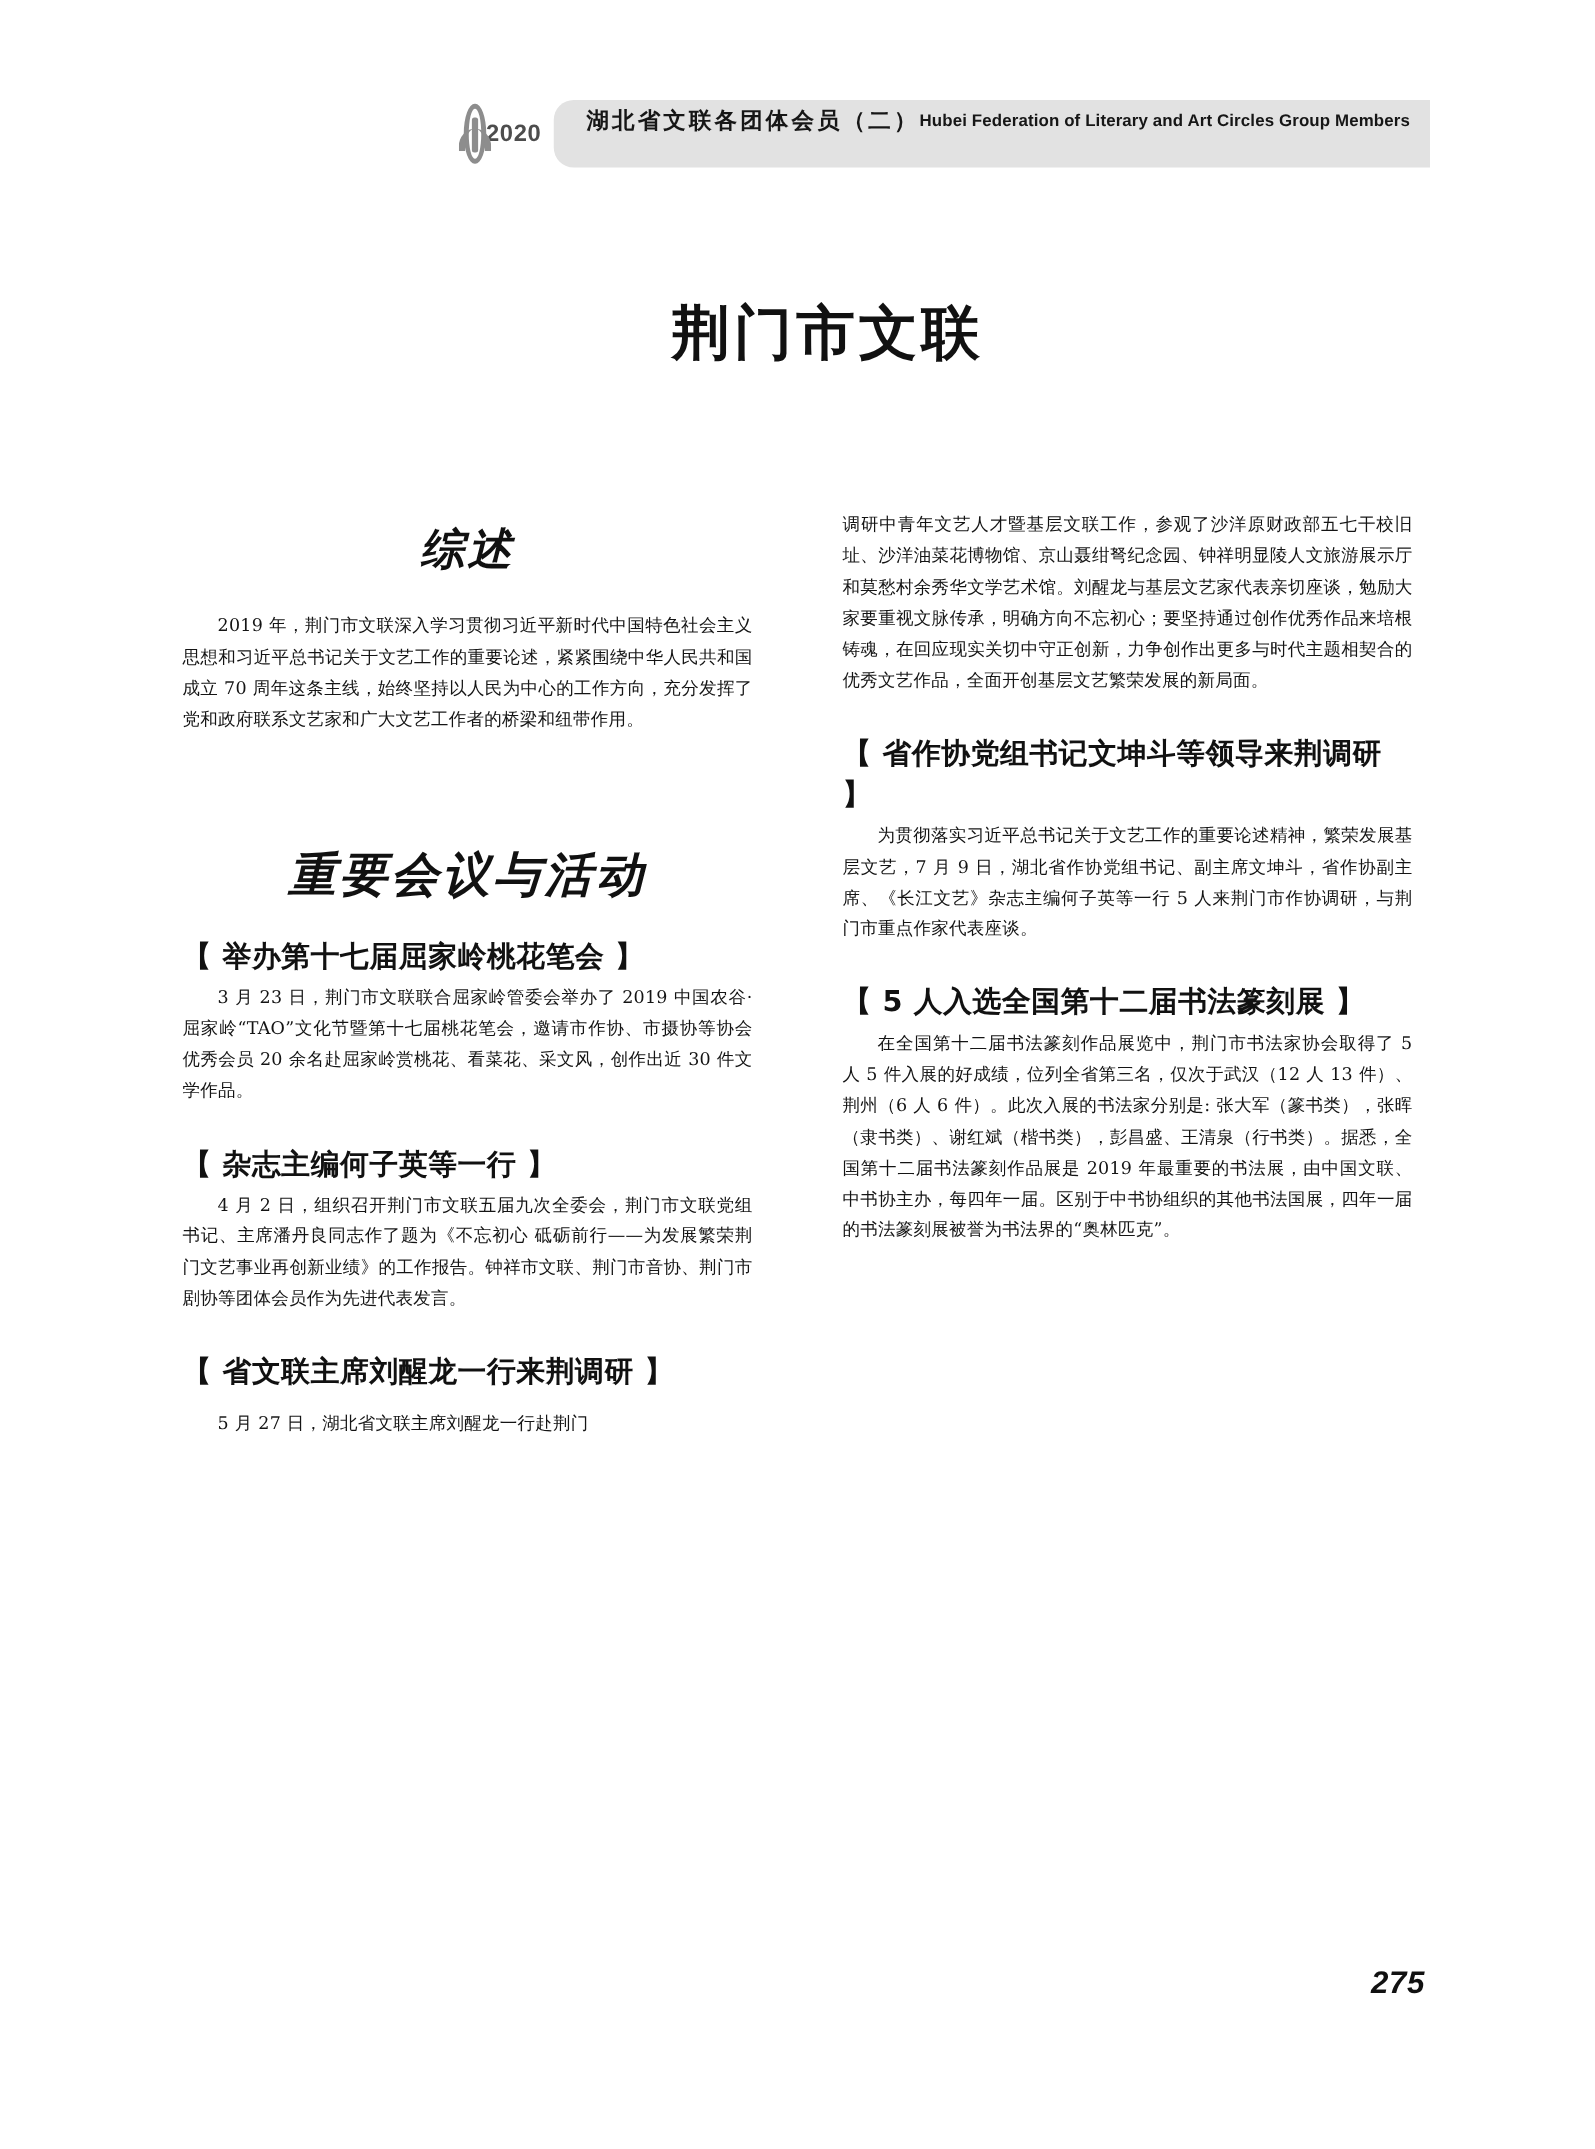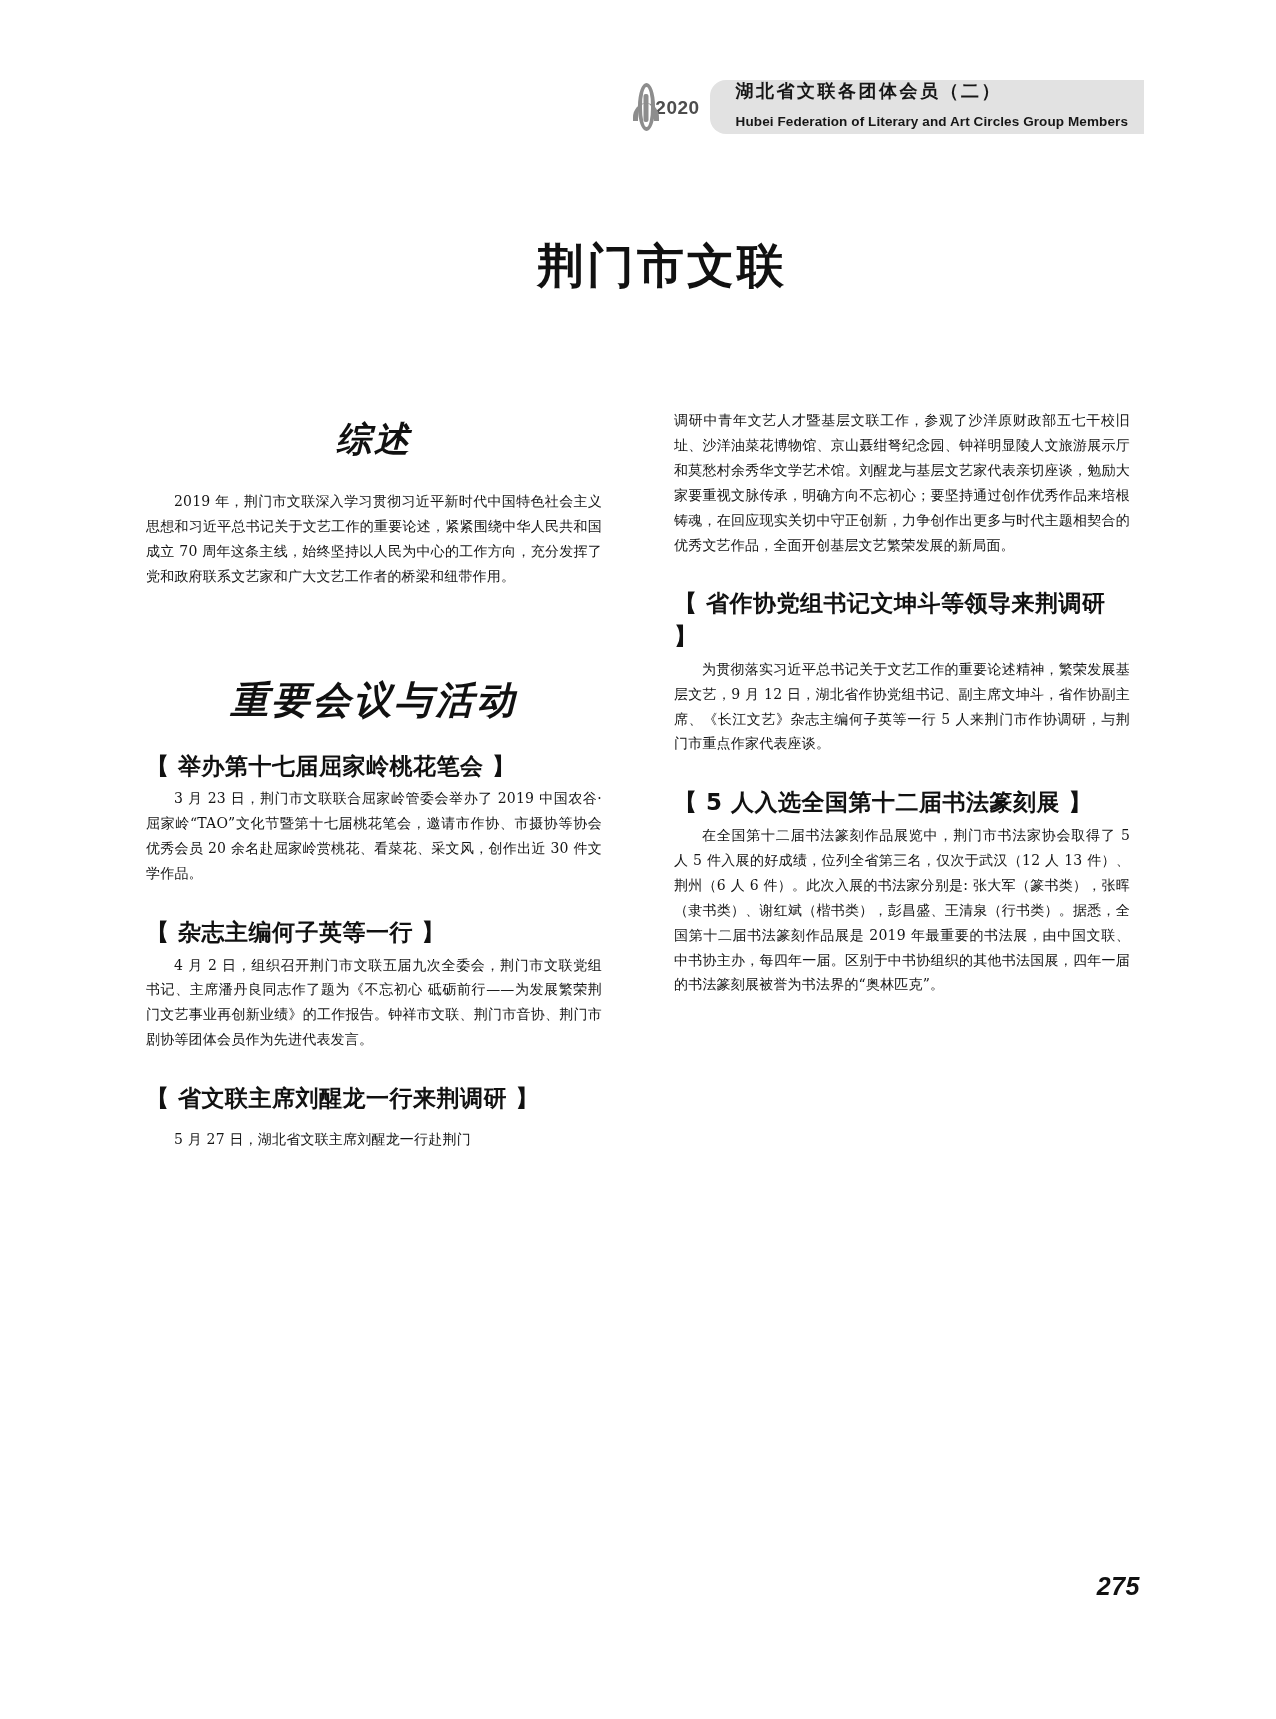--- a/index.html
+++ b/index.html
@@ -83,40 +83,39 @@
     color: #4d4d4d;
   }
   .runhead-band {
     background: #e2e2e2;
     border-radius: 16px 0 0 16px;
     padding: 7px 16px 9px 26px;
     min-width: 400px;
     height: 54px;
     box-sizing: border-box;
     display: flex;
-    flex-direction: column;
     justify-content: center;
   }
   .runhead-cn {
     font-family: "DejaVu Serif", "Liberation Serif", serif;
     font-weight: bold;
     font-size: 18px;
     letter-spacing: 2.5px;
     color: #161616;
     line-height: 1.15;
     white-space: nowrap;
   }
   .runhead-en {
     font-family: "Liberation Sans", sans-serif;
     font-weight: bold;
     font-size: 13.5px;
     letter-spacing: 0.1px;
     color: #161616;
     line-height: 1.25;
-    margin-top: 13px;
+    margin-top: 2px;
     white-space: nowrap;
   }
 
   
   .doc-title {
     position: absolute;
     top: 204px;
     left: 0;
     right: 0;
     text-align: center;
@@ -237,21 +236,21 @@
       <h3 class="section-h2">【 省文联主席刘醒龙一行来荆调研 】</h3>
       <p class="body tight">5 月 27 日，湖北省文联主席刘醒龙一行赴荆门</p>
 
     </div>
 
     <div class="col">
 
       <p class="body noindent">调研中青年文艺人才暨基层文联工作，参观了沙洋原财政部五七干校旧址、沙洋油菜花博物馆、京山聂绀弩纪念园、钟祥明显陵人文旅游展示厅和莫愁村余秀华文学艺术馆。刘醒龙与基层文艺家代表亲切座谈，勉励大家要重视文脉传承，明确方向不忘初心；要坚持通过创作优秀作品来培根铸魂，在回应现实关切中守正创新，力争创作出更多与时代主题相契合的优秀文艺作品，全面开创基层文艺繁荣发展的新局面。</p>
 
       <h3 class="section-h2">【 省作协党组书记文坤斗等领导来荆调研 】</h3>
-      <p class="body">为贯彻落实习近平总书记关于文艺工作的重要论述精神，繁荣发展基层文艺，9 月 12 日，湖北省作协党组书记、副主席文坤斗，省作协副主席、《长江文艺》杂志主编何子英等一行 5 人来荆门市作协调研，与荆门市重点作家代表座谈。</p>
+      <p class="body">为贯彻落实习近平总书记关于文艺工作的重要论述精神，繁荣发展基层文艺，7 月 9 日，湖北省作协党组书记、副主席文坤斗，省作协副主席、《长江文艺》杂志主编何子英等一行 5 人来荆门市作协调研，与荆门市重点作家代表座谈。</p>
 
       <h3 class="section-h2">【 5 人入选全国第十二届书法篆刻展 】</h3>
       <p class="body">在全国第十二届书法篆刻作品展览中，荆门市书法家协会取得了 5 人 5 件入展的好成绩，位列全省第三名，仅次于武汉（12 人 13 件）、荆州（6 人 6 件）。此次入展的书法家分别是: 张大军（篆书类），张晖（隶书类）、谢红斌（楷书类），彭昌盛、王清泉（行书类）。据悉，全国第十二届书法篆刻作品展是 2019 年最重要的书法展，由中国文联、中书协主办，每四年一届。区别于中书协组织的其他书法国展，四年一届的书法篆刻展被誉为书法界的“奥林匹克”。</p>
 
     </div>
   </div>
 
   <div class="folio">275</div>
 
 </div>

